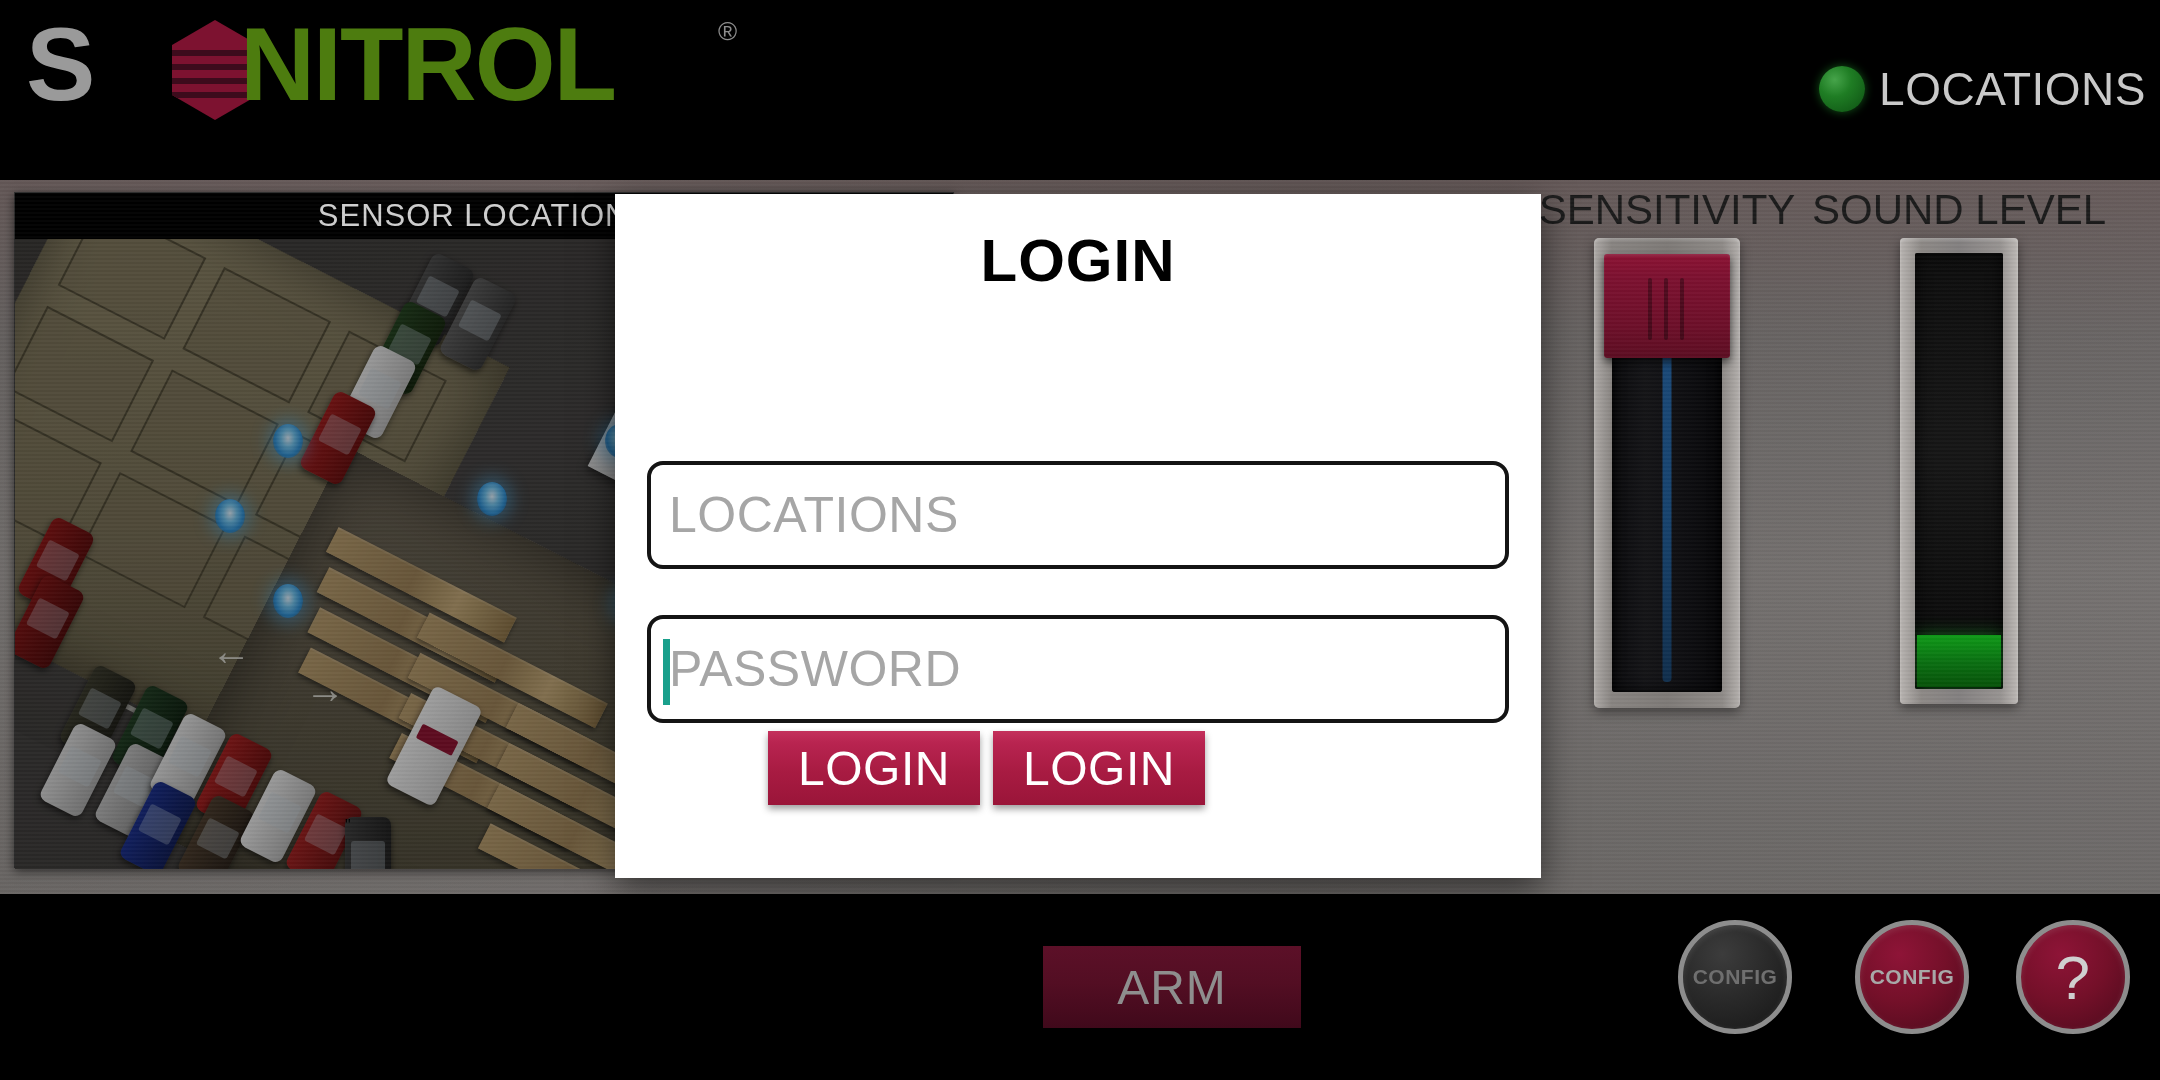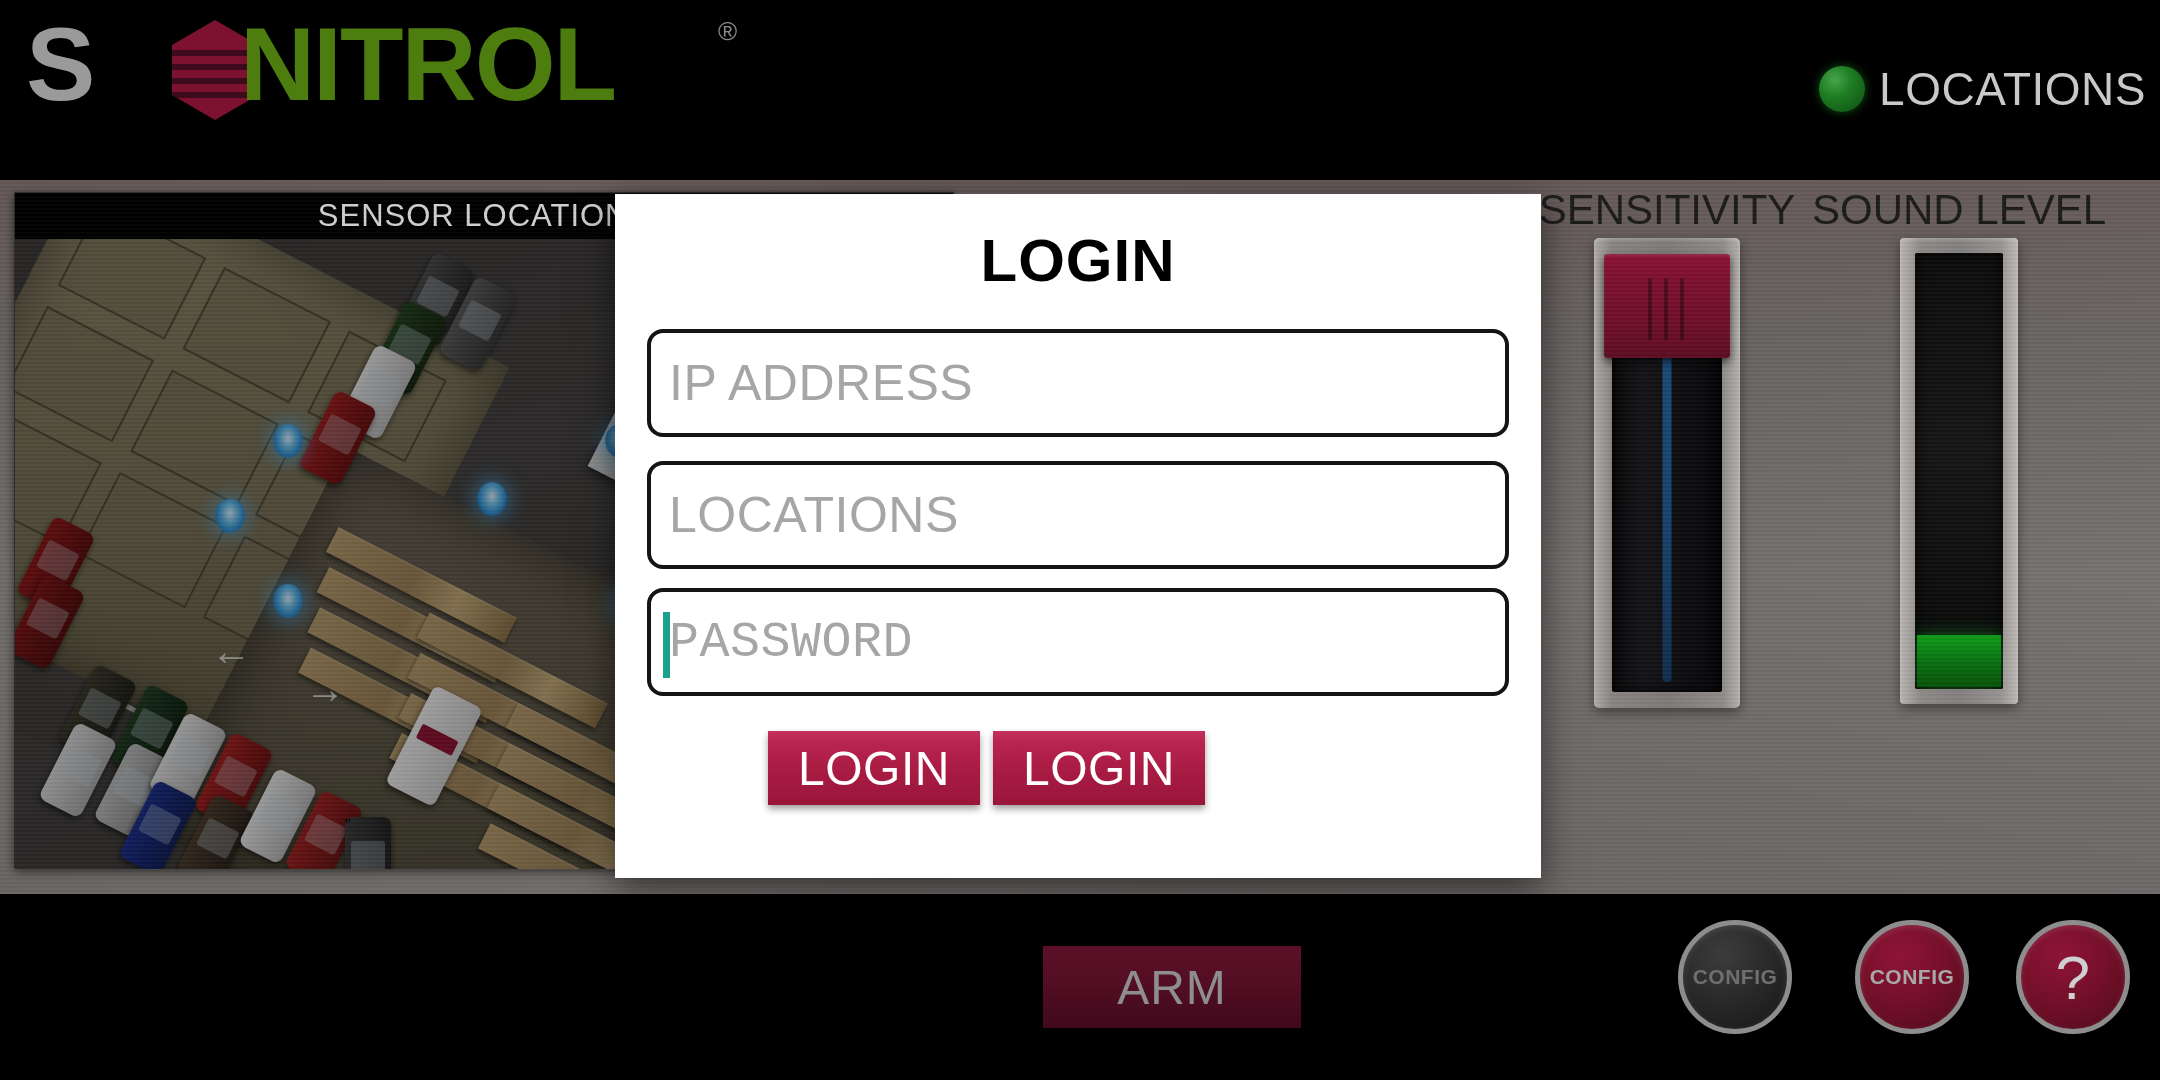--- a/index.html
+++ b/index.html
@@ -220,21 +220,21 @@
     position:absolute; left:0; top:32px; width:100%;
     text-align:center; font-size:60px; font-weight:bold; color:#000; letter-spacing:1px;
   }
   .field{
     position:absolute; left:32px; width:862px; height:108px;
     border:4px solid #141414; border-radius:16px; background:#fff;
     display:flex; align-items:center;
   }
   #field-ip{ top:135px; }
   #field-user{ top:267px; }
-  #field-pass{ top:394px;font-family:Liberation Mono, monospace; }
+  #field-pass{ top:421px; }
   .field .ph{
     font-size:50px; color:#a6a6a6; padding-left:18px; letter-spacing:.5px; pointer-events:none;
   }
   #caret{
     position:absolute; left:12px; top:20px; width:7px; height:66px; background:#1aa08c;
   }
   .dlg-btn{
     position:absolute; top:537px; width:212px; height:74px;
     background:linear-gradient(180deg,#c4315c 0%,#b82450 16%,#a81b42 55%,#9a1539 100%);
     display:flex; align-items:center; justify-content:center;
@@ -434,23 +434,20 @@
     <span class="rb-label">CONFIG</span>
   </div>
   <div class="round-btn" id="btn-help">
     <span class="rb-label">?</span>
   </div>
 </div>
 
 <div id="modal">
   <div id="modal-title">LOGIN</div>
 
-  <div class="field" id="field-ip">
-    <span class="ph">IP ADDRESS</span>
-  </div>
 
   <div class="field" id="field-user">
     <span class="ph">LOCATIONS</span>
   </div>
 
   <div class="field" id="field-pass">
     <span id="caret"></span>
     <span class="ph">PASSWORD</span>
   </div>
 

